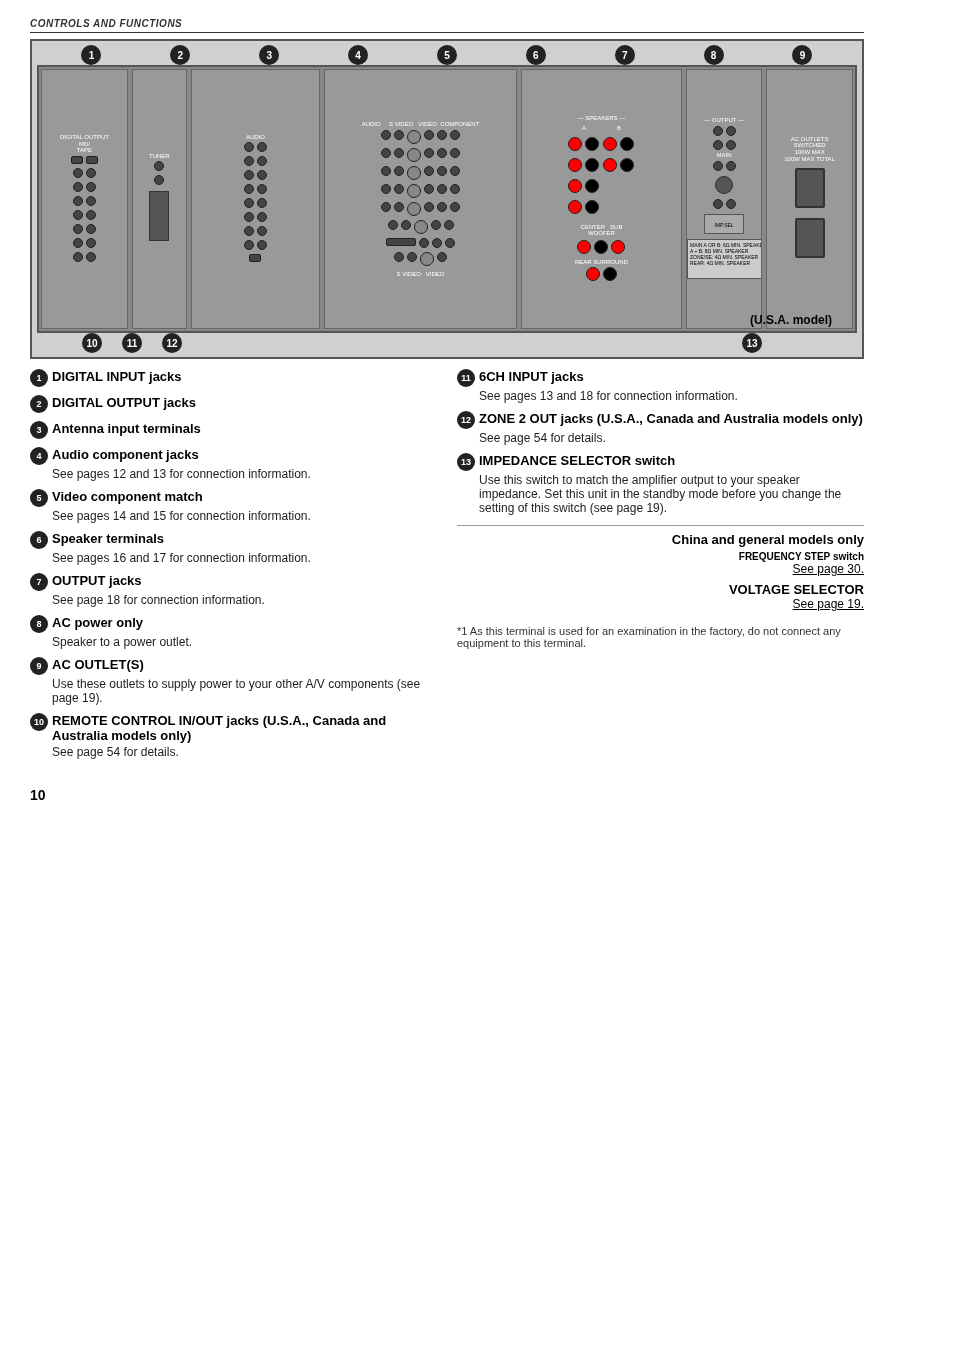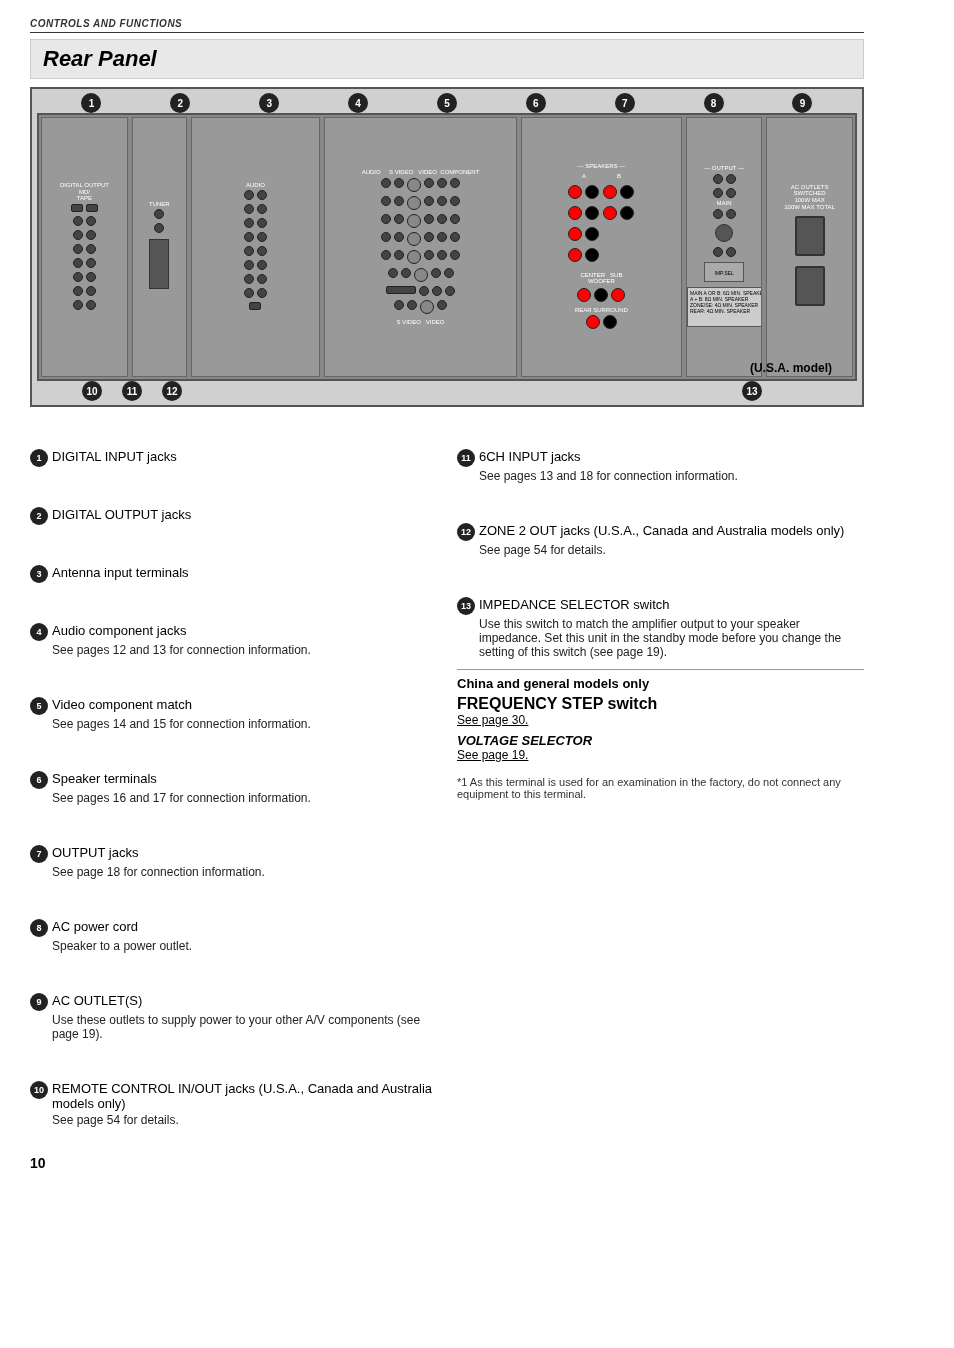--- a/index.html
+++ b/index.html
@@ -89,54 +89,53 @@
       color: #fff;
       border-radius: 50%;
       display: inline-flex;
       align-items: center;
       justify-content: center;
       font-size: 9px;
       font-weight: bold;
       flex-shrink: 0;
     }
     .item-title {
-      font-weight: normal;
+      font-weight: bold;
       font-size: 13px;
-      margin-top: 32px;
     }
     .item-desc {
       font-size: 12px;
       color: #222;
       margin-top: 2px;
       margin-left: 22px;
     }
     .special-section {
       margin-top: 10px;
       padding-top: 6px;
       border-top: 1px solid #999;
+      text-align: right;
     }
     .special-desc {
       font-size: 12px;
       margin-bottom: 6px;
       text-decoration: underline;
     }
     .china-label {
       font-weight: bold;
       font-size: 13px;
       margin-bottom: 4px;
     }
     .freq-title {
       font-weight: bold;
-      font-size: 16px;
+      font-size: 10px;
     }
     .voltage-title {
       font-weight: bold;
       font-size: 13px;
       margin-top: 6px;
-      font-style: italic;
     }
     .footnote {
       font-size: 11px;
       margin-top: 14px;
       color: #333;
     }
     
     .panel-inner {
       position: absolute;
       top: 24px;
@@ -188,21 +187,20 @@
       line-height: 1.1;
     }
   </style>
 </head>
 <body>
 
 <div class="page-container">
 
   <div class="controls-label">CONTROLS AND FUNCTIONS</div>
 
-  <div class="section-title">Rear Panel</div>
 
   <div class="rear-panel-image">
 
     <div style="position:absolute;top:4px;left:0;right:0;display:flex;justify-content:space-around;padding:0 15px;">
       <span class="callout-circle">1</span>
       <span class="callout-circle">2</span>
       <span class="callout-circle">3</span>
       <span class="callout-circle">4</span>
       <span class="callout-circle">5</span>
       <span class="callout-circle">6</span>
@@ -513,21 +511,21 @@
         <div class="item-header">
           <span class="item-num">7</span>
           <span class="item-title">OUTPUT jacks</span>
         </div>
         <div class="item-desc">See page 18 for connection information.</div>
       </div>
 
       <div class="item-block">
         <div class="item-header">
           <span class="item-num">8</span>
-          <span class="item-title">AC power cord</span>
+          <span class="item-title">AC power only</span>
         </div>
         <div class="item-desc">Speaker to a power outlet.</div>
       </div>
 
       <div class="item-block">
         <div class="item-header">
           <span class="item-num">9</span>
           <span class="item-title">AC OUTLET(S)</span>
         </div>
         <div class="item-desc">Use these outlets to supply power to your other A/V components (see page 19).</div>

